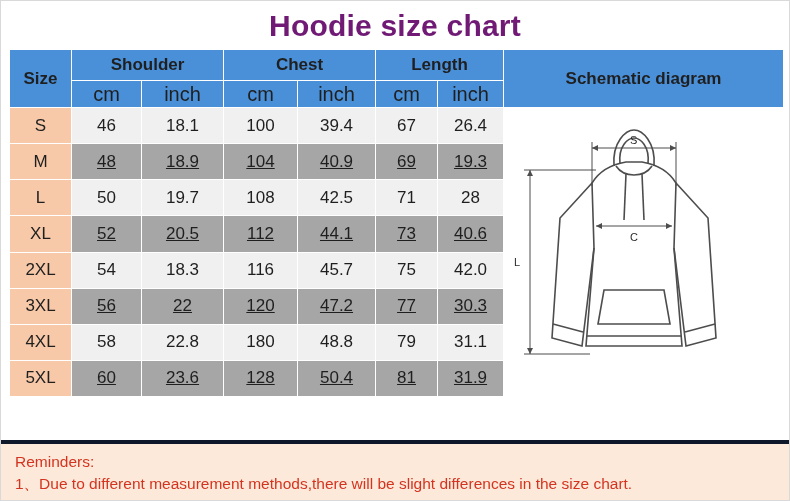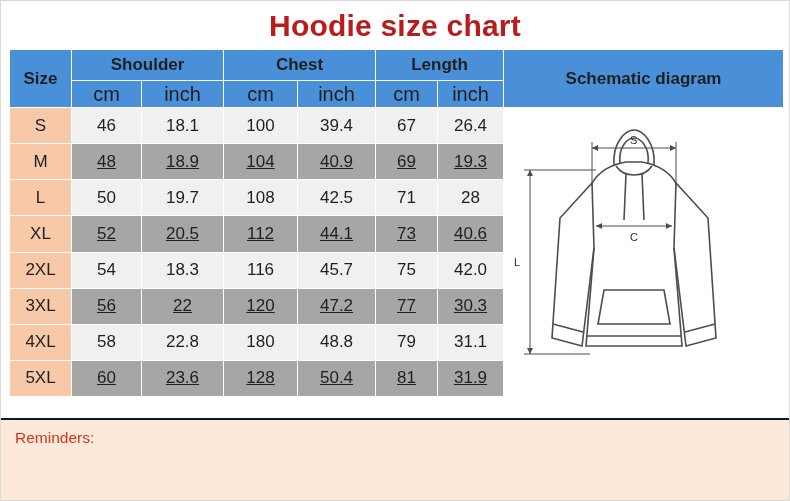--- a/index.html
+++ b/index.html
@@ -18,21 +18,21 @@
     width: 790px;
     height: 501px;
     box-sizing: border-box;
     border: 1px solid #d9d9d9;
     background: #ffffff;
   }
   .title {
     text-align: center;
     font-size: 30px;
     font-weight: bold;
-    color: #b91c1c;
+    color: #701a75;
     padding: 8px 0 6px 0;
     letter-spacing: 0.2px;
   }
   .chart-wrap {
     position: relative;
     margin: 0 8px;
   }
   table.chart {
     border-collapse: collapse;
     width: 774px;
@@ -81,23 +81,23 @@
   .schematic-inner {
     position: relative;
     width: 100%;
     height: 100%;
   }
   .reminders {
     position: absolute;
     left: 0;
     right: 0;
     bottom: 0;
-    height: 82px;
+    height: 60px;
     background: #fde9da;
-    border-top: 2px solid #0f172a;
+    border-top: 4px solid #0f172a;
     box-sizing: border-box;
     padding: 7px 28px 0 14px;
   }
   .reminders div {
     color: #d4341f;
     font-size: 15.5px;
     line-height: 22px;
   }
   .rem-title {
     font-size: 16px;
@@ -270,15 +270,16 @@
           <td class="cell-dark">50.4</td>
           <td class="cell-dark">81</td>
           <td class="cell-dark">31.9</td>
         </tr>
       </tbody>
     </table>
   </div>
 
   <div class="reminders">
     <div class="rem-title">Reminders:</div>
+    <div>1、Due to different measurement methods,there will be slight differences in the size chart.</div>
   </div>
 
 </div>
 
 </body></html>

